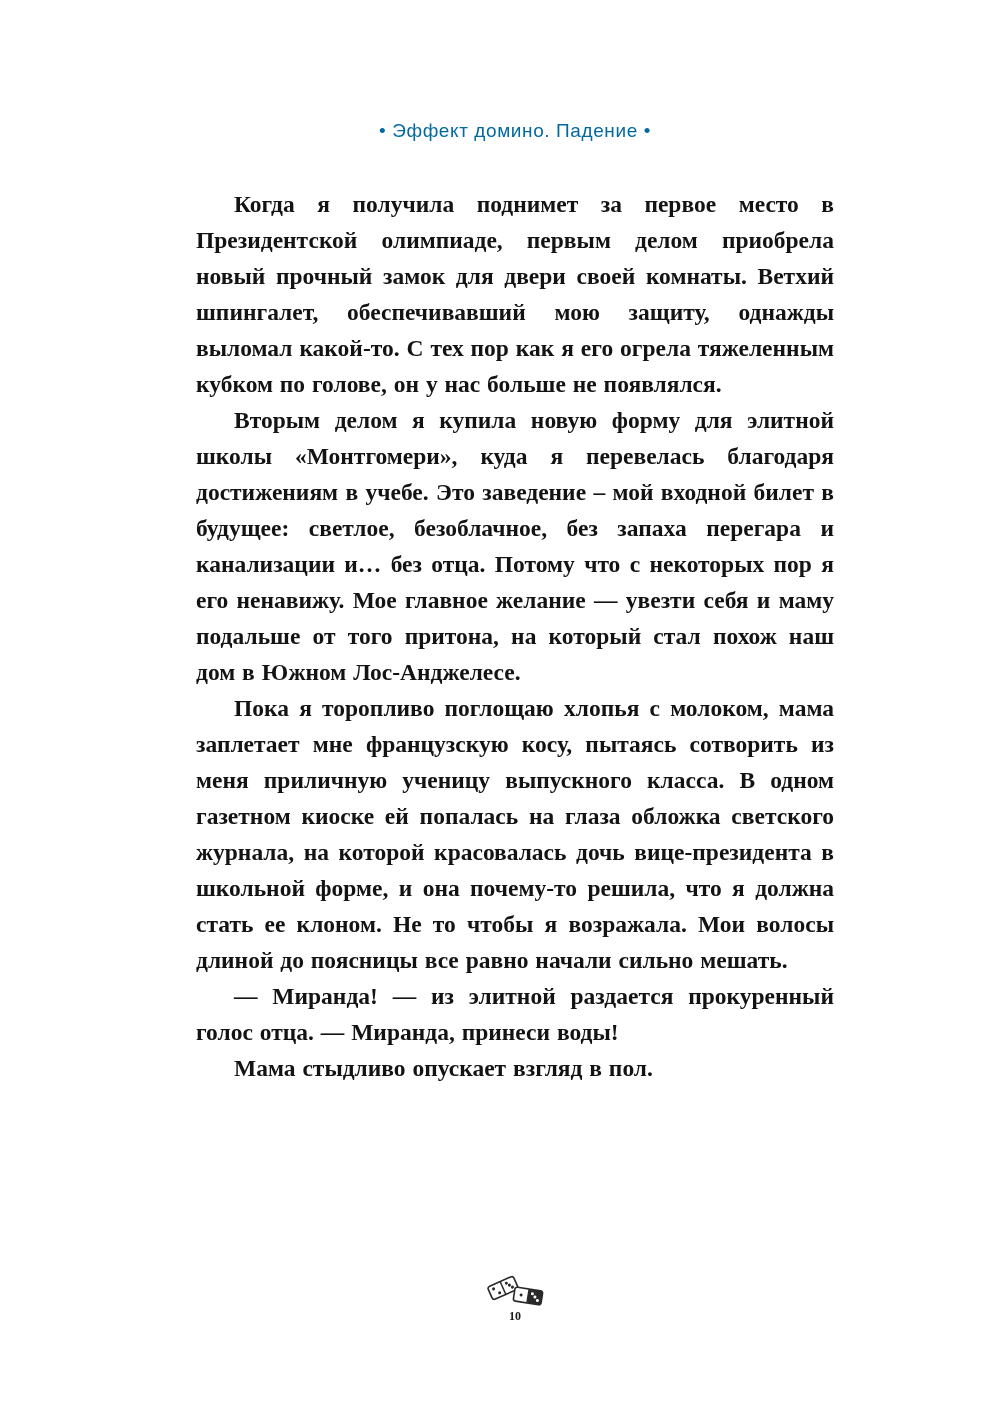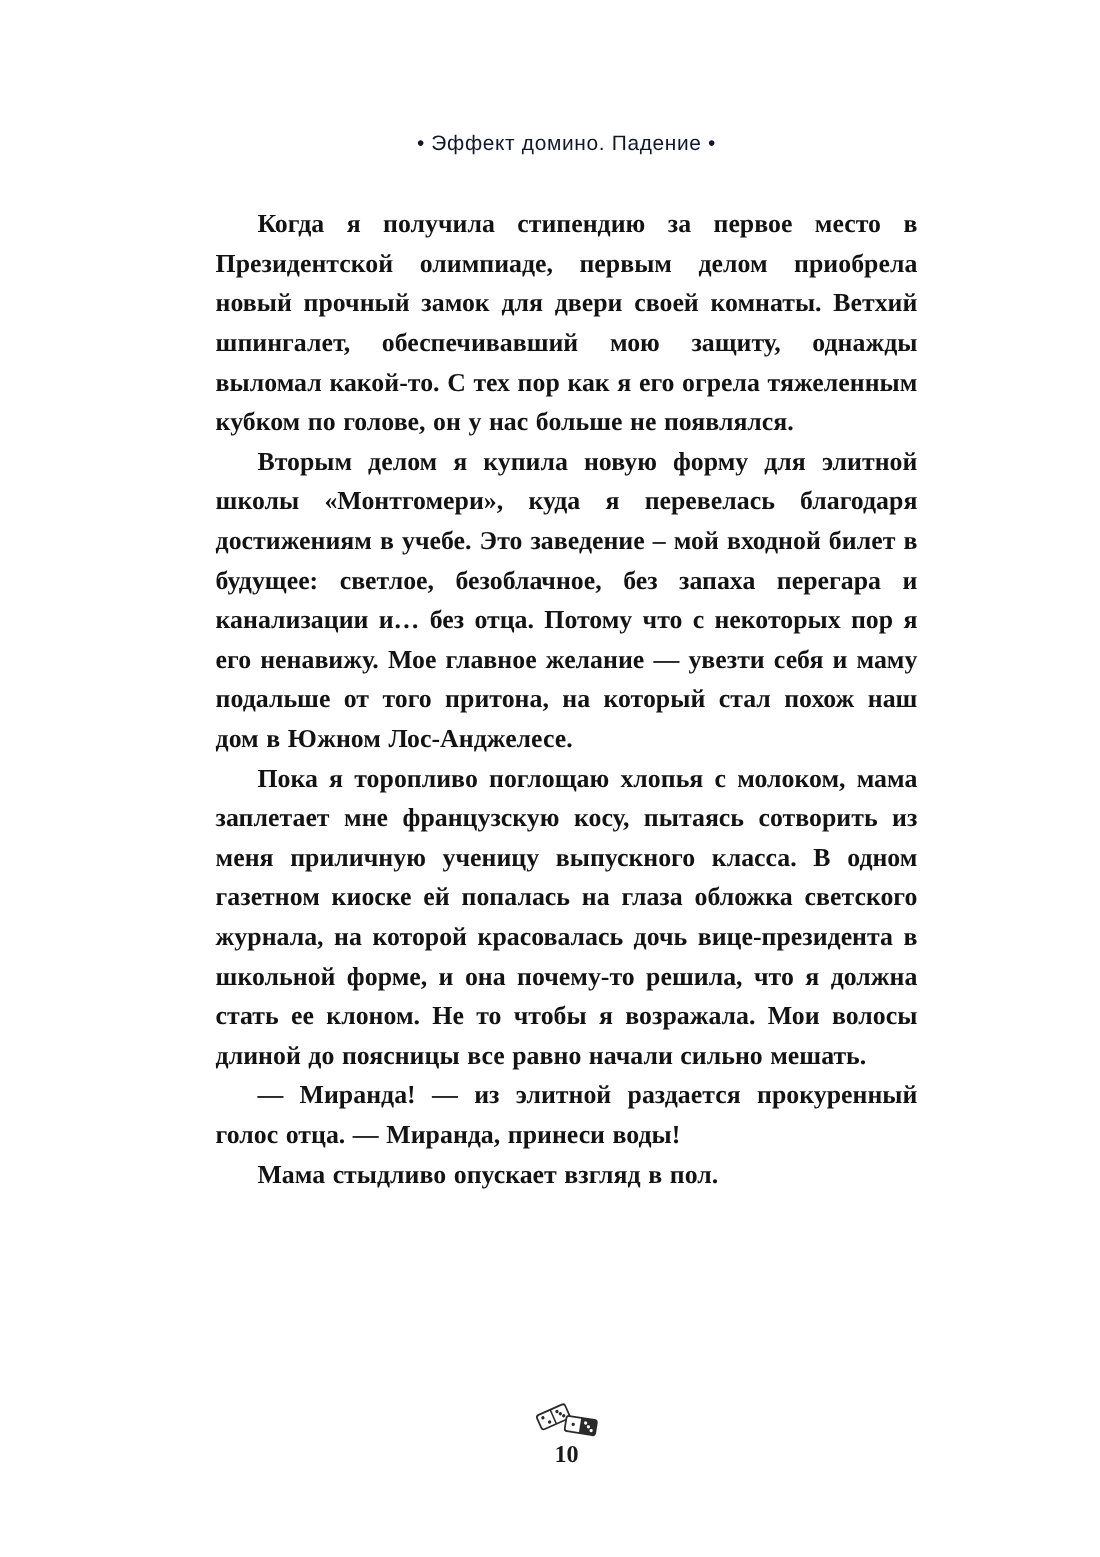--- a/index.html
+++ b/index.html
@@ -22,21 +22,21 @@
     left: 196px;
     top: 120px;
     width: 638px;
   }
   .running-head {
     text-align: center;
     font-family: "Liberation Sans", sans-serif;
     font-size: 19px;
     font-weight: 500;
     letter-spacing: 0.6px;
-    color: #0f172a;
+    color: #0369a1;
     margin-bottom: 44px;
   }
   .body-text p {
     margin: 0;
     font-family: "Liberation Serif", serif;
     font-size: 23.5px;
     line-height: 36px;
     font-weight: 600;
     text-align: justify;
     text-indent: 38px;
@@ -52,38 +52,38 @@
   }
   .footer .ornament {
     display: block;
     margin: 0 auto;
     width: 64px;
     height: 36px;
   }
   .page-number {
     margin-top: 1px;
     font-family: "Liberation Serif", serif;
-    font-size: 22px;
+    font-size: 12px;
     font-weight: 600;
     color: #1a1a1a;
     text-align: center;
   }
 </style>
 </head>
 <body>
 
 <div class="page">
   <div class="content">
 
     <div class="running-head">
       <span>• Эффект домино. Падение •</span>
     </div>
 
     <div class="body-text">
-      <p>Когда я получила стипендию за первое место в Президентской олимпиаде, первым делом приобрела новый прочный замок для двери своей комнаты. Ветхий шпингалет, обеспечивавший мою защиту, однажды выломал какой-то. С тех пор как я его огрела тяжеленным кубком по голове, он у нас больше не появлялся.</p>
+      <p>Когда я получила поднимет за первое место в Президентской олимпиаде, первым делом приобрела новый прочный замок для двери своей комнаты. Ветхий шпингалет, обеспечивавший мою защиту, однажды выломал какой-то. С тех пор как я его огрела тяжеленным кубком по голове, он у нас больше не появлялся.</p>
       <p>Вторым делом я купила новую форму для элитной школы «Монтгомери», куда я перевелась благодаря достижениям в учебе. Это заведение – мой входной билет в будущее: светлое, безоблачное, без запаха перегара и канализации и… без отца. Потому что с некоторых пор я его ненавижу. Мое главное желание — увезти себя и маму подальше от того притона, на который стал похож наш дом в Южном Лос-Анджелесе.</p>
       <p>Пока я торопливо поглощаю хлопья с молоком, мама заплетает мне французскую косу, пытаясь сотворить из меня приличную ученицу выпускного класса. В одном газетном киоске ей попалась на глаза обложка светского журнала, на которой красовалась дочь вице-президента в школьной форме, и она почему-то решила, что я должна стать ее клоном. Не то чтобы я возражала. Мои волосы длиной до поясницы все равно начали сильно мешать.</p>
       <p>— Миранда! — из элитной раздается прокуренный голос отца. — Миранда, принеси воды!</p>
       <p>Мама стыдливо опускает взгляд в пол.</p>
     </div>
 
   </div>
 
   <div class="footer">
     <svg class="ornament" viewBox="0 0 64 36" xmlns="http://www.w3.org/2000/svg" aria-hidden="true">

